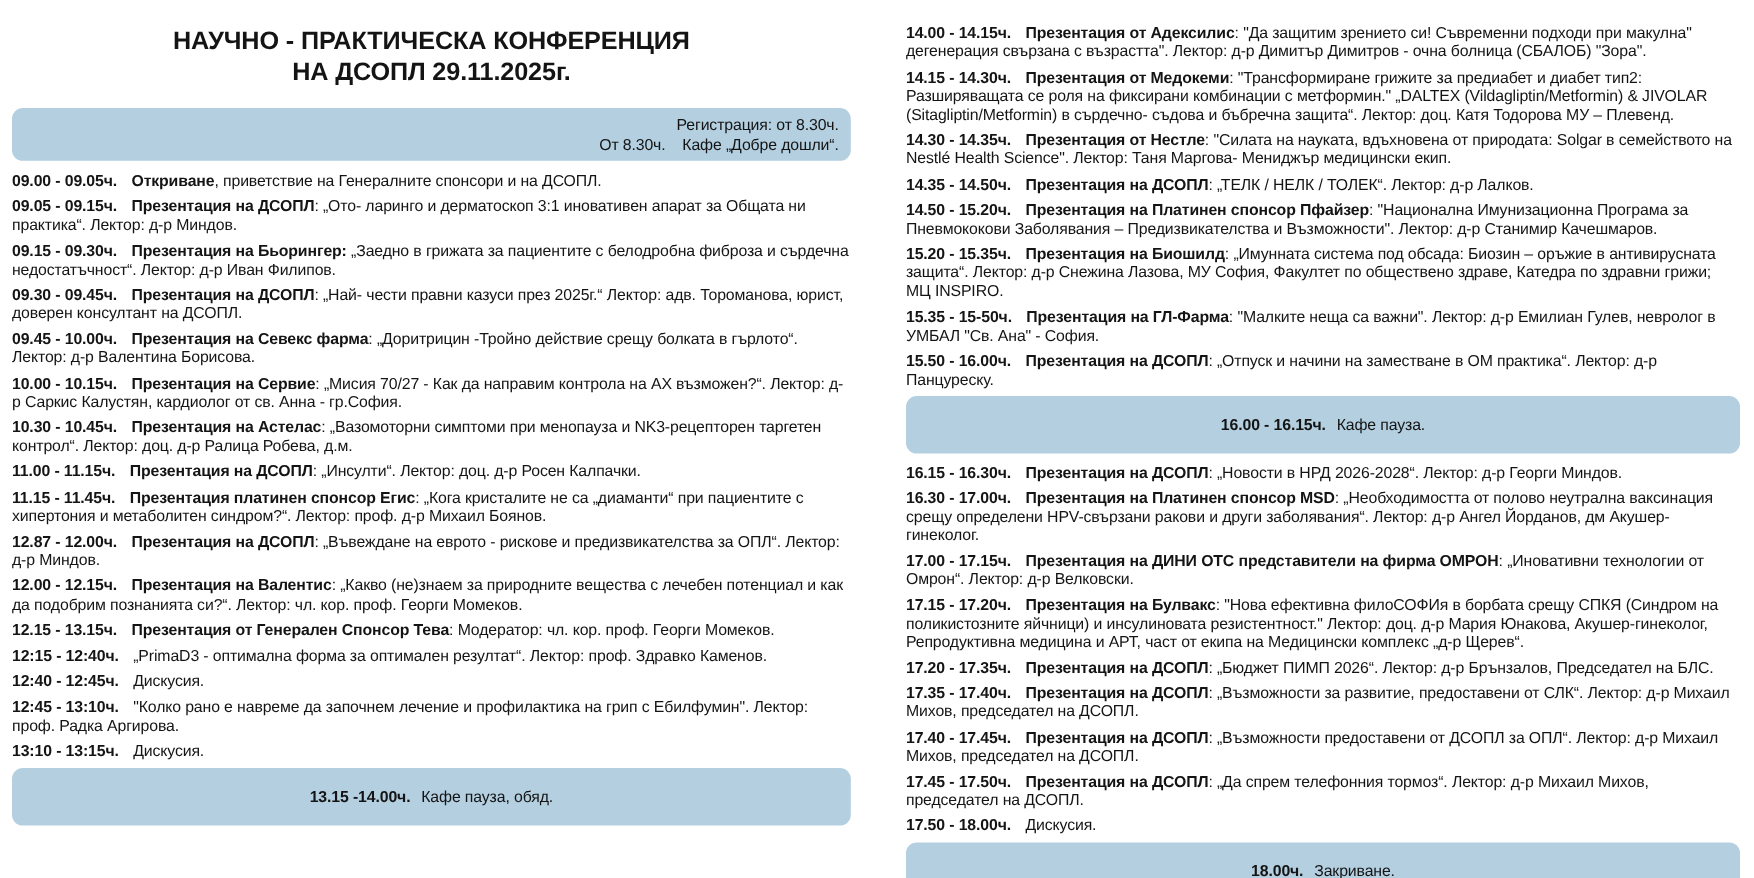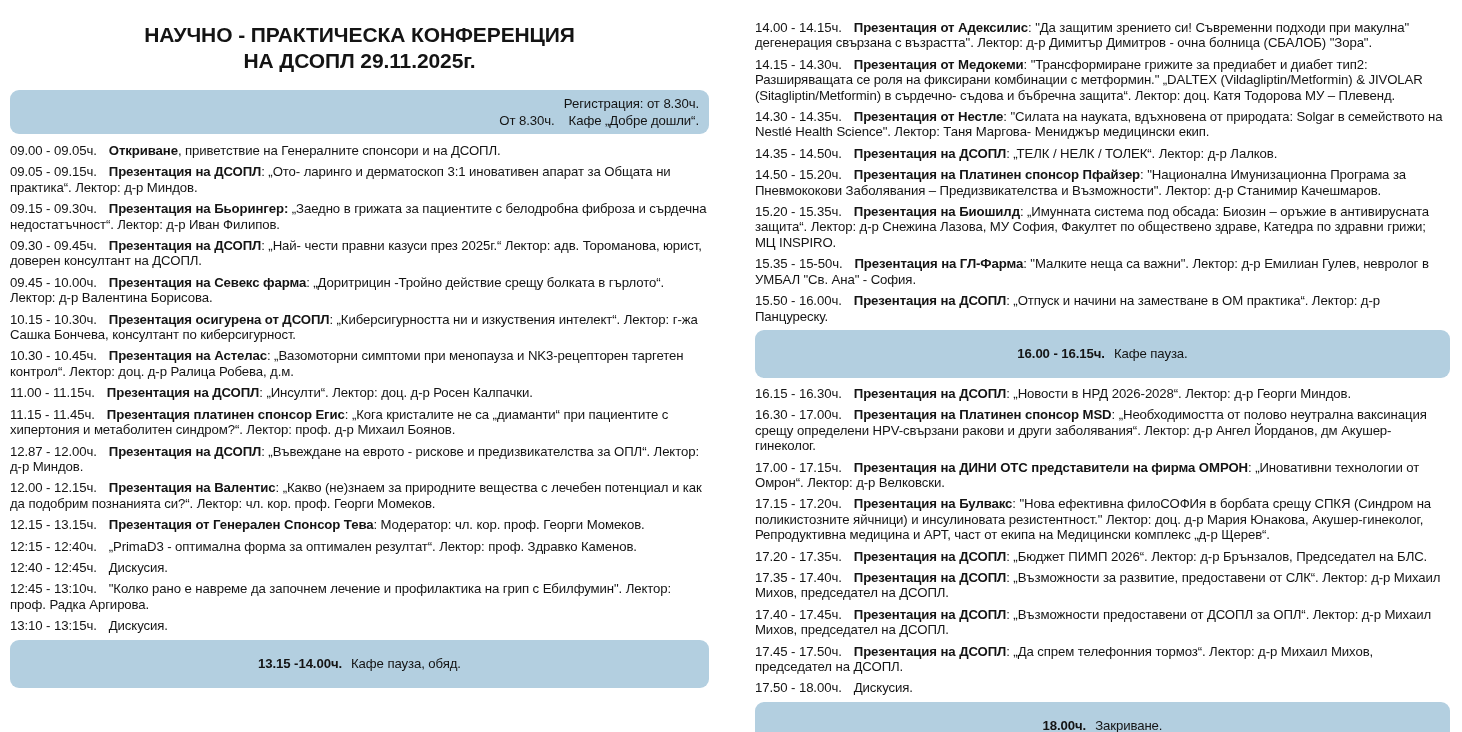--- a/index.html
+++ b/index.html
@@ -30,21 +30,21 @@
   .bar .bar-time{font-weight:bold;margin-right:9px;}
   .bar .bar-label{font-weight:normal;}
   .reg-bar{font-weight:normal;padding:5px 10px;margin:0 0 9px 0;text-align:right;}
   .reg-line{line-height:17px;}
   .reg-line .gap{display:inline-block;width:14px;}
   .entry{
     font-size:13.2px;
     line-height:15.4px;
     margin:0 0 6px 0;
   }
-  .entry .time{font-weight:normal;margin-right:12px;white-space:nowrap;}
+  .entry .time{font-weight:bold;margin-right:12px;white-space:nowrap;}
   .entry .etitle{font-weight:bold;}
 </style>
 </head>
 <body style="color: rgb(20, 20, 20);">
 
 <div class="page">
 
   <div class="col col-left">
     <div class="title">
       <div>НАУЧНО - ПРАКТИЧЕСКА КОНФЕРЕНЦИЯ</div>
@@ -57,21 +57,21 @@
         <span>От 8.30ч.</span><span class="gap"></span><span>Кафе „Добре дошли“.</span>
       </div>
     </div>
 
     <div id="left-entries">
         <p class="entry"><span class="time">09.00 - 09.05ч.</span><span class="etitle">Откриване</span><span>, приветствие на Генералните спонсори и на ДСОПЛ.</span></p>
         <p class="entry"><span class="time">09.05 - 09.15ч.</span><span class="etitle">Презентация на ДСОПЛ</span><span>: „Ото- ларинго и дерматоскоп 3:1 иновативен апарат за Общата ни практика“. Лектор: д-р Миндов.</span></p>
         <p class="entry"><span class="time">09.15 - 09.30ч.</span><span class="etitle">Презентация на Бьорингер:</span><span> „Заедно в грижата за пациентите с белодробна фиброза и сърдечна недостатъчност“. Лектор: д-р Иван Филипов.</span></p>
         <p class="entry"><span class="time">09.30 - 09.45ч.</span><span class="etitle">Презентация на ДСОПЛ</span><span>: „Най- чести правни казуси през 2025г.“ Лектор: адв. Тороманова, юрист, доверен консултант на ДСОПЛ.</span></p>
         <p class="entry"><span class="time">09.45 - 10.00ч.</span><span class="etitle">Презентация на Севекс фарма</span><span>: „Доритрицин -Тройно действие срещу болката в гърлото“. Лектор: д-р Валентина Борисова.</span></p>
-        <p class="entry"><span class="time">10.15 - 10.30ч.</span><span class="etitle">Презентация осигурена от ДСОПЛ</span><span>: „Киберсигурността ни и изкуствения интелект“. Лектор: г-жа Сашка Бончева, консултант по киберсигурност.</span></p>
+        <p class="entry"><span class="time">10.00 - 10.15ч.</span><span class="etitle">Презентация на Сервие</span><span>: „Мисия 70/27 - Как да направим контрола на АХ възможен?“. Лектор: д-р Саркис Калустян, кардиолог от св. Анна - гр.София.</span></p>
         <p class="entry"><span class="time">10.30 - 10.45ч.</span><span class="etitle">Презентация на Астелас</span><span>: „Вазомоторни симптоми при менопауза и NK3-рецепторен таргетен контрол“. Лектор: доц. д-р Ралица Робева, д.м.</span></p>
         <p class="entry"><span class="time">11.00 - 11.15ч.</span><span class="etitle">Презентация на ДСОПЛ</span><span>: „Инсулти“. Лектор: доц. д-р Росен Калпачки.</span></p>
         <p class="entry"><span class="time">11.15 - 11.45ч.</span><span class="etitle">Презентация платинен спонсор Егис</span><span>: „Кога кристалите не са „диаманти“ при пациентите с хипертония и метаболитен синдром?“. Лектор: проф. д-р Михаил Боянов.</span></p>
         <p class="entry"><span class="time">12.87 - 12.00ч.</span><span class="etitle">Презентация на ДСОПЛ</span><span>: „Въвеждане на еврото - рискове и предизвикателства за ОПЛ“. Лектор: д-р Миндов.</span></p>
         <p class="entry"><span class="time">12.00 - 12.15ч.</span><span class="etitle">Презентация на Валентис</span><span>: „Какво (не)знаем за природните вещества с лечебен потенциал и как да подобрим познанията си?“. Лектор: чл. кор. проф. Георги Момеков.</span></p>
         <p class="entry"><span class="time">12.15 - 13.15ч.</span><span class="etitle">Презентация от Генерален Спонсор Тева</span><span>: Модератор: чл. кор. проф. Георги Момеков.</span></p>
         <p class="entry"><span class="time">12:15 - 12:40ч.</span><span>„PrimaD3 - оптимална форма за оптимален резултат“. Лектор: проф. Здравко Каменов.</span></p>
         <p class="entry"><span class="time">12:40 - 12:45ч.</span><span>Дискусия.</span></p>
         <p class="entry"><span class="time">12:45 - 13:10ч.</span><span>"Колко рано е навреме да започнем лечение и профилактика на грип с Ебилфумин". Лектор: проф. Радка Аргирова.</span></p>
         <p class="entry"><span class="time">13:10 - 13:15ч.</span><span>Дискусия.</span></p>

